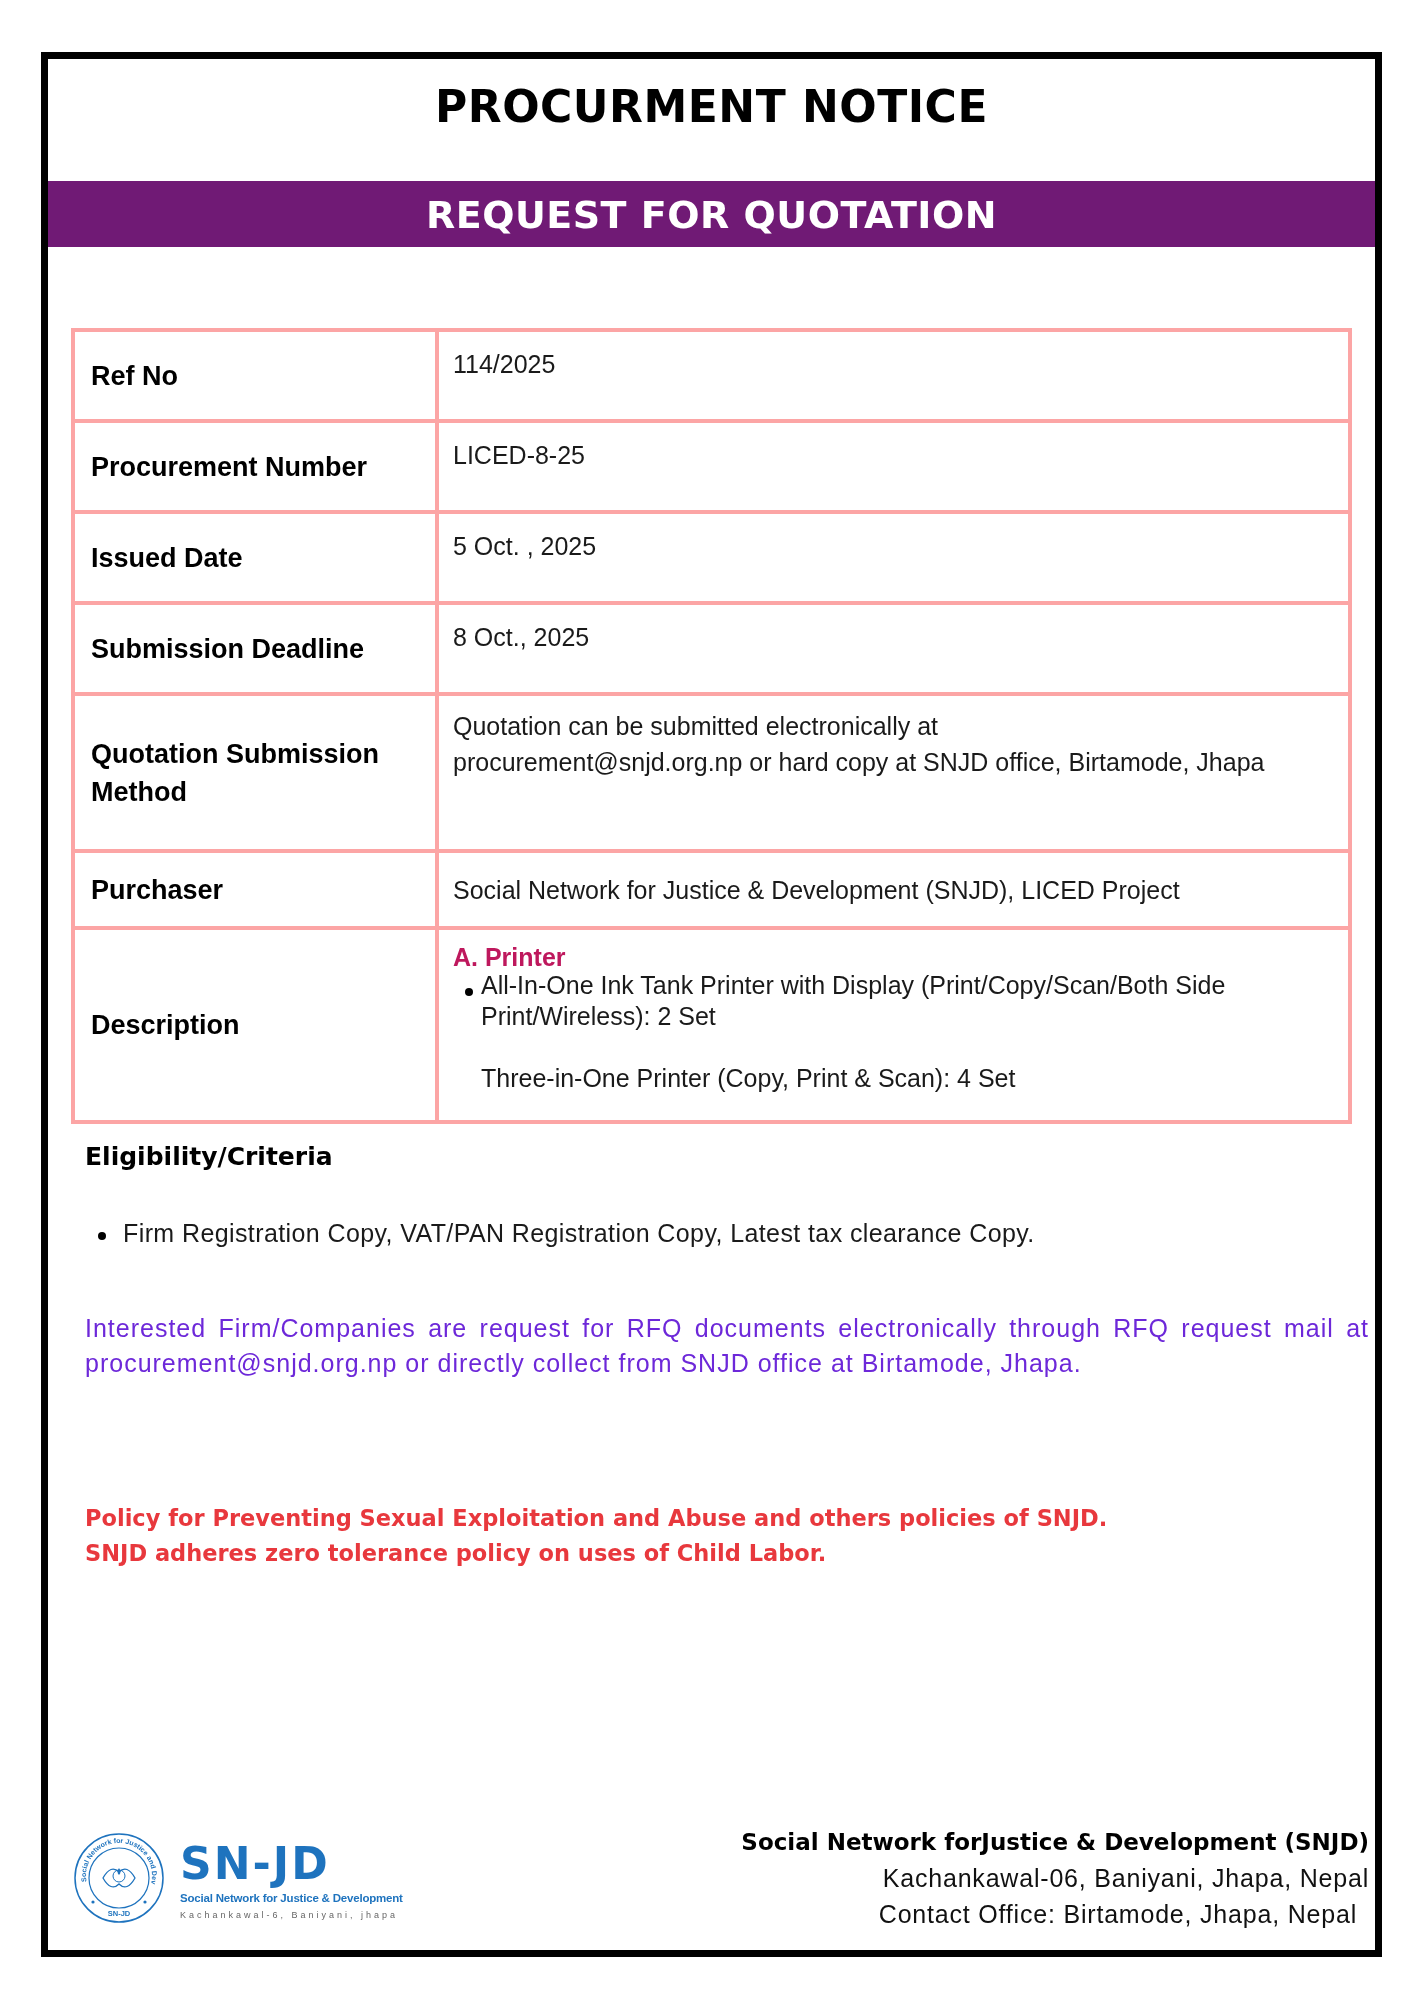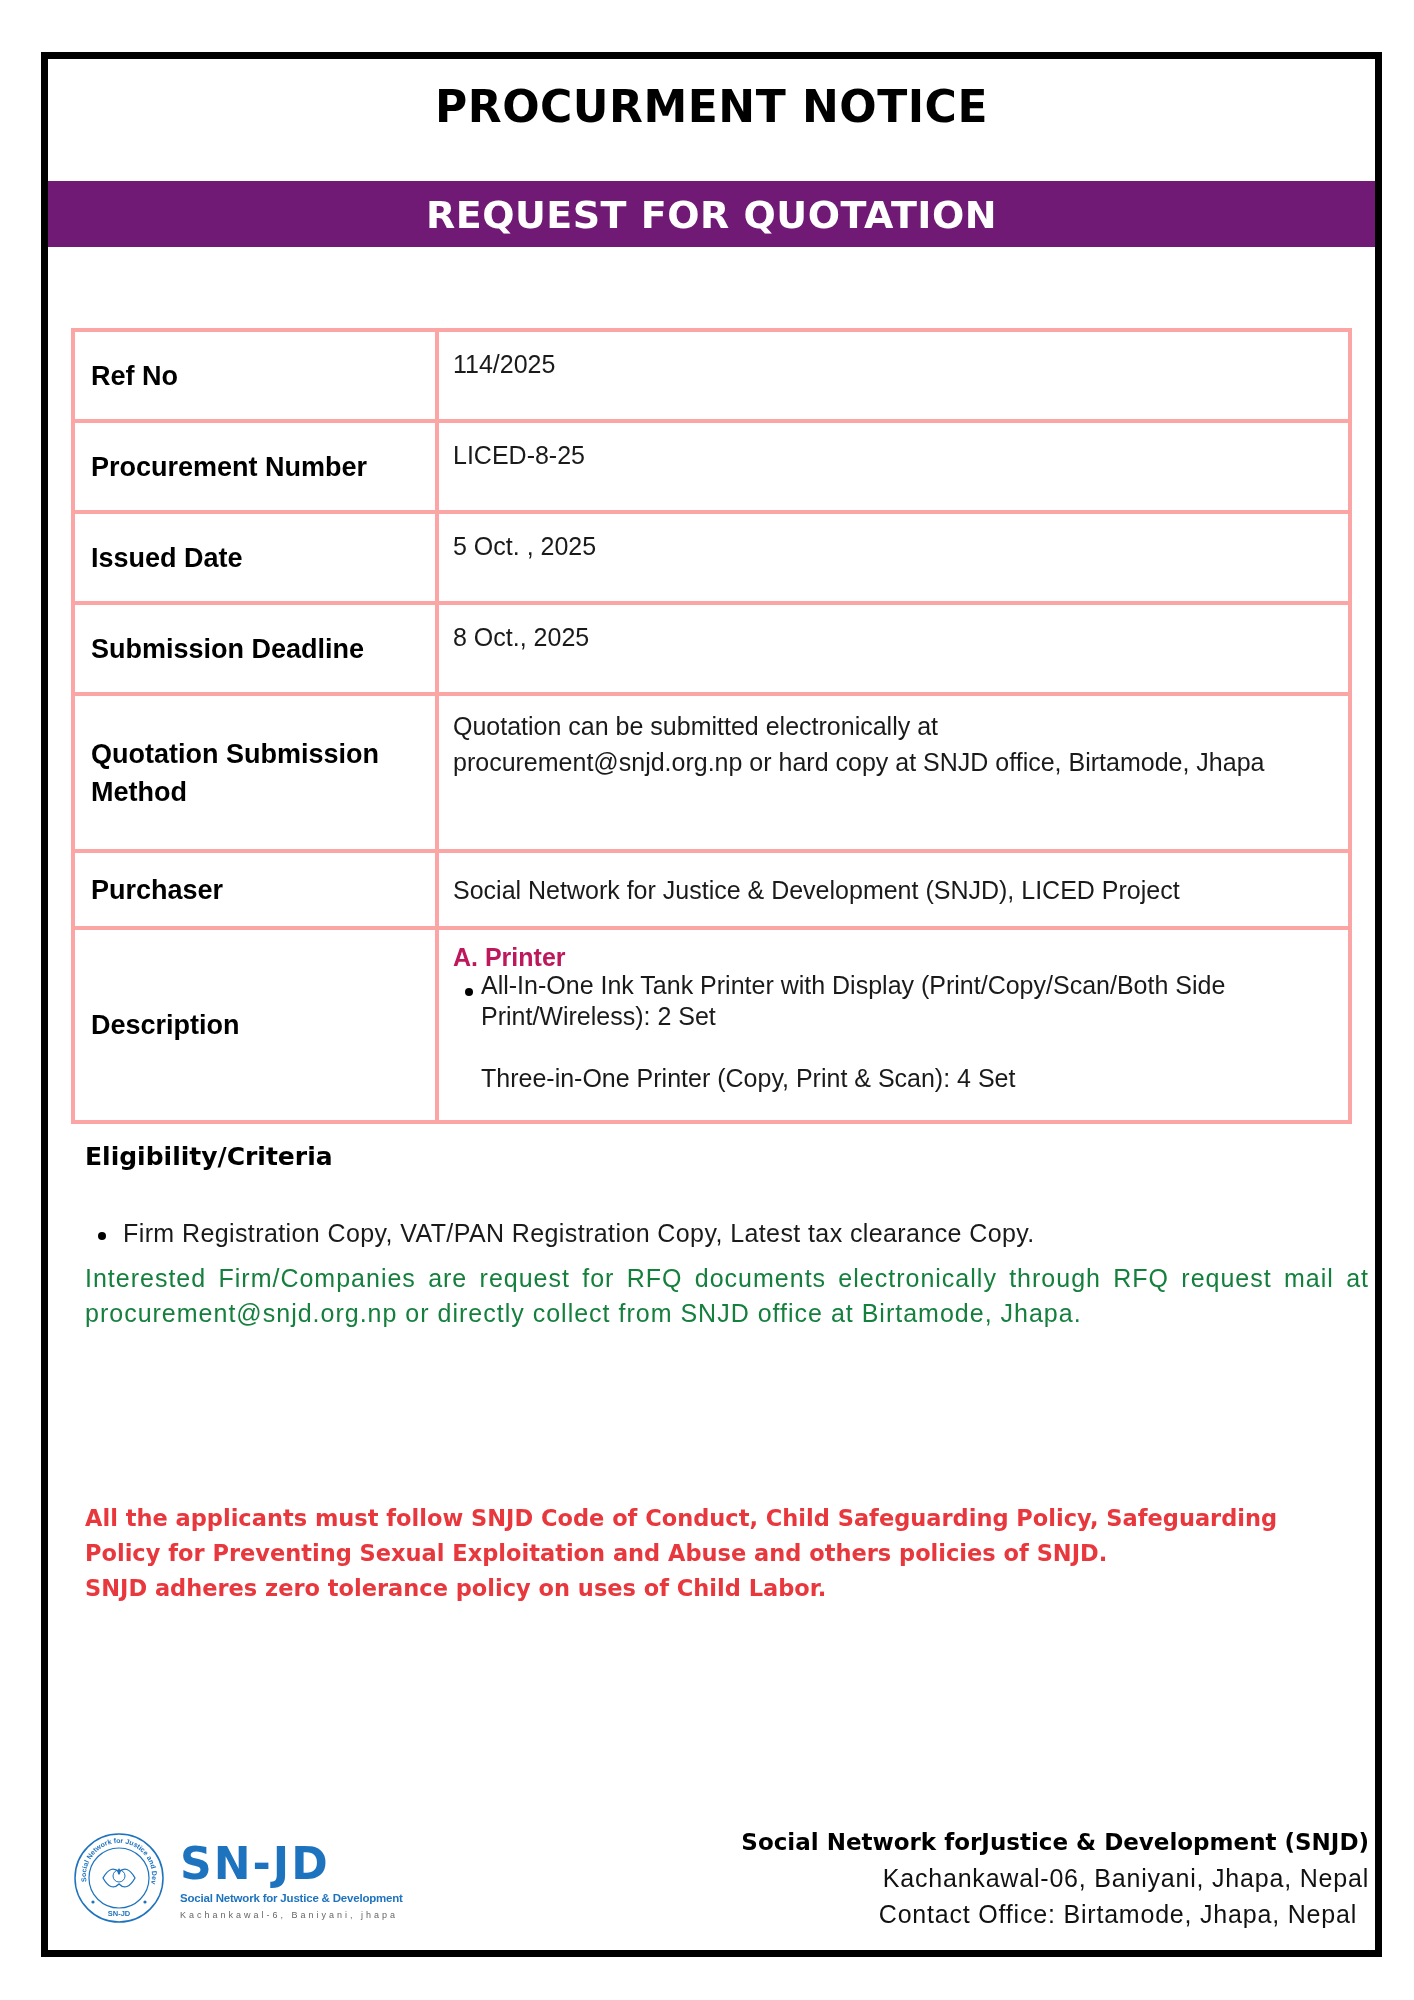--- a/index.html
+++ b/index.html
@@ -25,21 +25,21 @@
   .desc-head { font-weight: 700; font-size: 25px; line-height: 26px; color: #be185d; }
   .desc-item { position: relative; padding-left: 28px; font-size: 25px; line-height: 31px; }
   .desc-bullet { position: absolute; left: 12px; top: 18px; width: 8px; height: 8px; border-radius: 50%; background: #000; }
   .desc-item2 { padding-left: 28px; font-size: 25px; line-height: 31px; margin-top: 31px; }
 
   .elig-title { position: absolute; left: 37px; top: 1083px; font-family: "DejaVu Sans", sans-serif; font-weight: 700; font-size: 25px; color: #000; }
   .elig-list { position: absolute; left: 37px; top: 1160px; font-size: 25px; color: #1a1a1a; }
   .elig-item { position: relative; padding-left: 38px; letter-spacing: 0.4px; }
   .elig-bullet { position: absolute; left: 13px; top: 13px; width: 8px; height: 8px; border-radius: 50%; background: #000; }
 
-  .para { position: absolute; left: 37px; width: 1284px; top: 1202px; font-size: 25px; line-height: 35px; color: #15803d; text-align: justify; letter-spacing: 1px; }
+  .para { position: absolute; left: 37px; width: 1284px; top: 1252px; font-size: 25px; line-height: 35px; color: #6d28d9; text-align: justify; letter-spacing: 1px; }
   .warn { position: absolute; left: 37px; width: 1290px; top: 1442px; font-family: "DejaVu Sans", sans-serif; font-weight: 700; font-size: 22.5px; line-height: 35px; color: #e8383d; }
   .warn div { white-space: nowrap; }
 
   .logo { position: absolute; left: 25px; top: 1773px; width: 330px; height: 100px; }
   .logo-circle { position: absolute; left: 0; top: 0; width: 92px; height: 92px; }
   .logo-mark { position: absolute; left: 107px; top: 10px; font-family: "DejaVu Sans", sans-serif; font-weight: 700; font-size: 44px; color: #1e73be; letter-spacing: 2px; line-height: 44px; }
   .logo-sub { position: absolute; left: 107px; top: 60px; font-family: "Liberation Sans", sans-serif; font-weight: 700; font-size: 11.5px; color: #1e73be; letter-spacing: -0.2px; }
   .logo-addr { position: absolute; left: 107px; top: 78px; font-family: "Liberation Sans", sans-serif; font-size: 9px; color: #666; letter-spacing: 3px; }
 
   .footer { position: absolute; right: 6px; top: 1765px; text-align: right; color: #000; }
@@ -105,21 +105,20 @@
   <div class="elig-list">
     <div class="elig-item">
       <span class="elig-bullet"></span>
       <span>Firm Registration Copy, VAT/PAN Registration Copy, Latest tax clearance Copy.</span>
     </div>
   </div>
 
   <div class="para">Interested Firm/Companies are request for RFQ documents electronically through RFQ request mail at procurement@snjd.org.np or directly collect from SNJD office at Birtamode, Jhapa.</div>
 
   <div class="warn">
-    <div>All the applicants must follow SNJD Code of Conduct, Child Safeguarding Policy, Safeguarding</div>
     <div>Policy for Preventing Sexual Exploitation and Abuse and others policies of SNJD.</div>
     <div>SNJD adheres zero tolerance policy on uses of Child Labor.</div>
   </div>
 
   <div class="logo">
     <svg class="logo-circle" viewBox="0 0 92 92">
       <defs>
         <path id="sealArc" d="M 14 52 A 33 33 0 1 1 78 52"></path>
       </defs>
       <circle cx="46" cy="46" r="44" fill="none" stroke="#1e73be" stroke-width="1.5"></circle>

